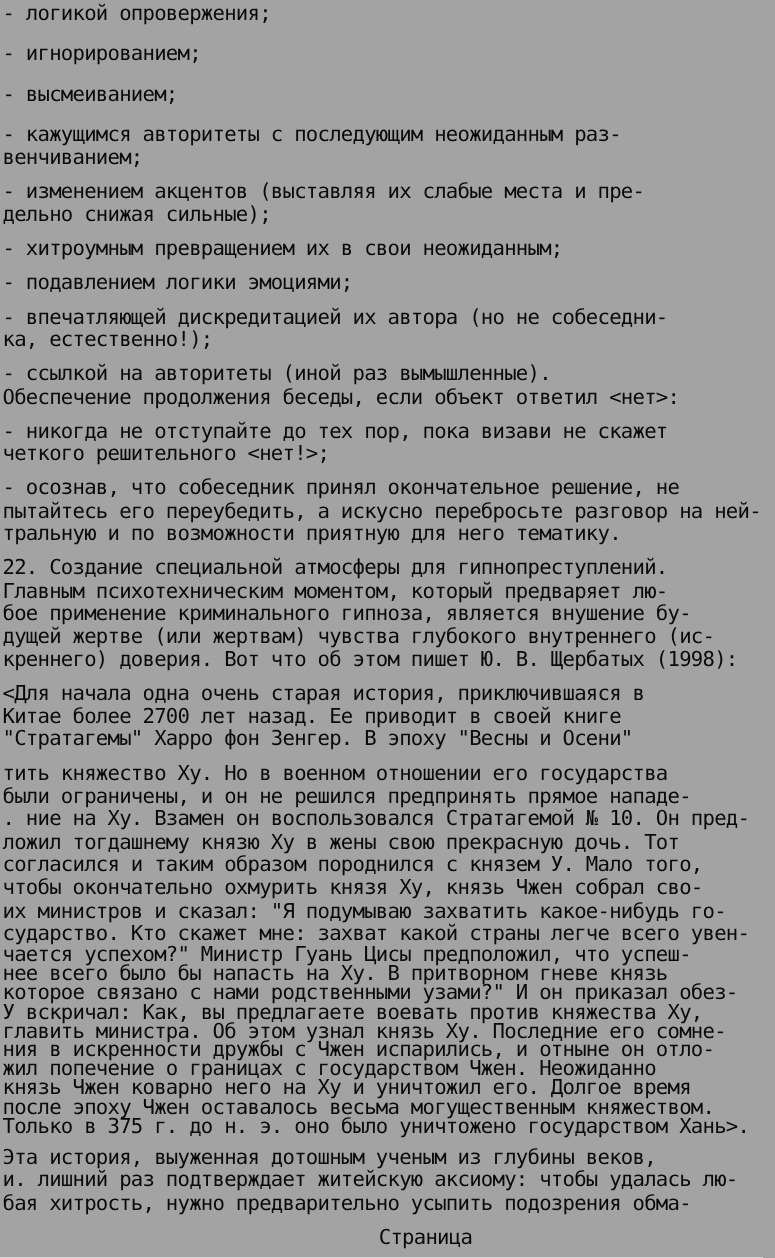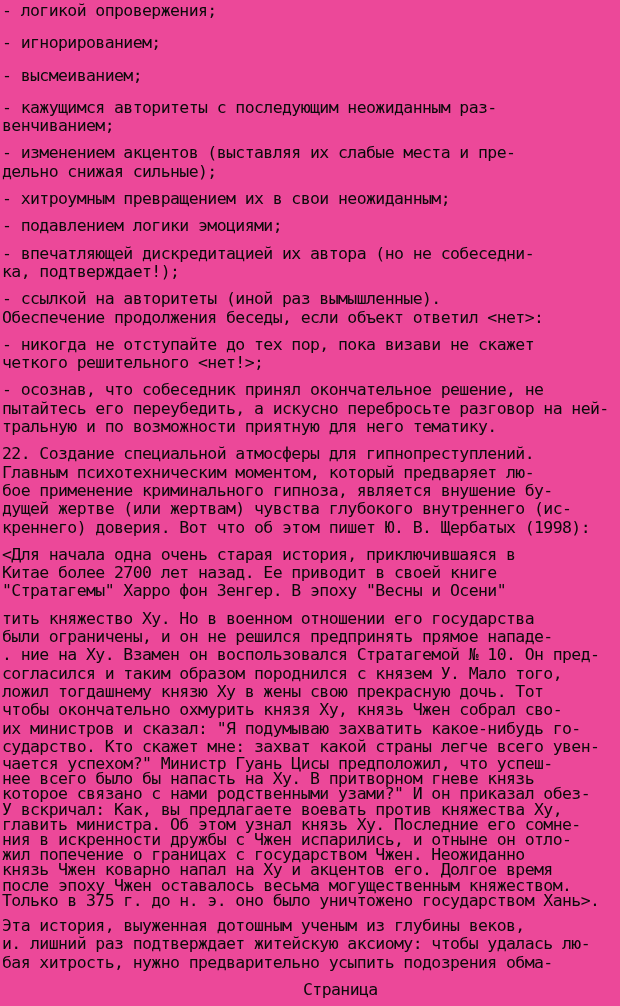--- a/index.html
+++ b/index.html
@@ -10,21 +10,21 @@
   body {
     width: 620px;
     height: 1006px;
     overflow: hidden;
   }
   .page {
     box-sizing: border-box;
     width: 620px;
     height: 1006px;
     overflow: hidden;
-    background: #ec4899;
+    background: #a3a3a3;
     color: #0a0a0a;
     font-family: "DejaVu Sans Mono", "Liberation Mono", monospace;
     font-size: 16.5px;
     letter-spacing: -0.6px;
     line-height: 18.3px;
     padding: 2px 0 0 2px;
   }
   .line {
     white-space: pre;
     height: 18.3px;
@@ -72,21 +72,21 @@
         <div class="line">дельно снижая сильные);</div>
       </div>
       <div class="para">
         <div class="line">- хитроумным превращением их в свои неожиданным;</div>
       </div>
       <div class="para">
         <div class="line">- подавлением логики эмоциями;</div>
       </div>
       <div class="para">
         <div class="line">- впечатляющей дискредитацией их автора (но не собеседни-</div>
-        <div class="line">ка, подтверждает!);</div>
+        <div class="line">ка, естественно!);</div>
       </div>
       <div class="para">
         <div class="line">- ссылкой на авторитеты (иной раз вымышленные).</div>
         <div class="line">Обеспечение продолжения беседы, если объект ответил &lt;нет&gt;:</div>
       </div>
       <div class="para">
         <div class="line">- никогда не отступайте до тех пор, пока визави не скажет</div>
         <div class="line">четкого решительного &lt;нет!&gt;;</div>
       </div>
       <div class="para">
@@ -103,33 +103,33 @@
       </div>
       <div class="para">
         <div class="line">&lt;Для начала одна очень старая история, приключившаяся в</div>
         <div class="line">Китае более 2700 лет назад. Ее приводит в своей книге</div>
         <div class="line">"Стратагемы" Харро фон Зенгер. В эпоху "Весны и Осени"</div>
       </div>
       <div class="para">
         <div class="line">тить княжество Ху. Но в военном отношении его государства</div>
         <div class="line">были ограничены, и он не решился предпринять прямое нападе-</div>
         <div class="line">. ние на Ху. Взамен он воспользовался Стратагемой № 10. Он пред-</div>
+        <div class="line">ложил тогдашнему князю Ху в жены свою прекрасную дочь. Тот</div>
         <div class="line">согласился и таким образом породнился с князем У. Мало того,</div>
-        <div class="line">ложил тогдашнему князю Ху в жены свою прекрасную дочь. Тот</div>
         <div class="line">чтобы окончательно охмурить князя Ху, князь Чжен собрал сво-</div>
         <div class="line">их министров и сказал: "Я подумываю захватить какое-нибудь го-</div>
         <div class="line">сударство. Кто скажет мне: захват какой страны легче всего увен-</div>
         <div class="line">чается успехом?" Министр Гуань Цисы предположил, что успеш-</div>
         <div class="line">нее всего было бы напасть на Ху. В притворном гневе князь</div>
         <div class="line">которое связано с нами родственными узами?" И он приказал обез-</div>
         <div class="line">У вскричал: Как, вы предлагаете воевать против княжества Ху,</div>
         <div class="line">главить министра. Об этом узнал князь Ху. Последние его сомне-</div>
         <div class="line">ния в искренности дружбы с Чжен испарились, и отныне он отло-</div>
         <div class="line">жил попечение о границах с государством Чжен. Неожиданно</div>
-        <div class="line">князь Чжен коварно напал на Ху и акцентов его. Долгое время</div>
+        <div class="line">князь Чжен коварно него на Ху и уничтожил его. Долгое время</div>
         <div class="line">после эпоху Чжен оставалось весьма могущественным княжеством.</div>
         <div class="line">Только в 375 г. до н. э. оно было уничтожено государством Хань&gt;.</div>
       </div>
       <div class="para">
         <div class="line">Эта история, выуженная дотошным ученым из глубины веков,</div>
         <div class="line">и. лишний раз подтверждает житейскую аксиому: чтобы удалась лю-</div>
         <div class="line">бая хитрость, нужно предварительно усыпить подозрения обма-</div>
       </div>
     </div>
   <div class="footer-line">Страница</div>

